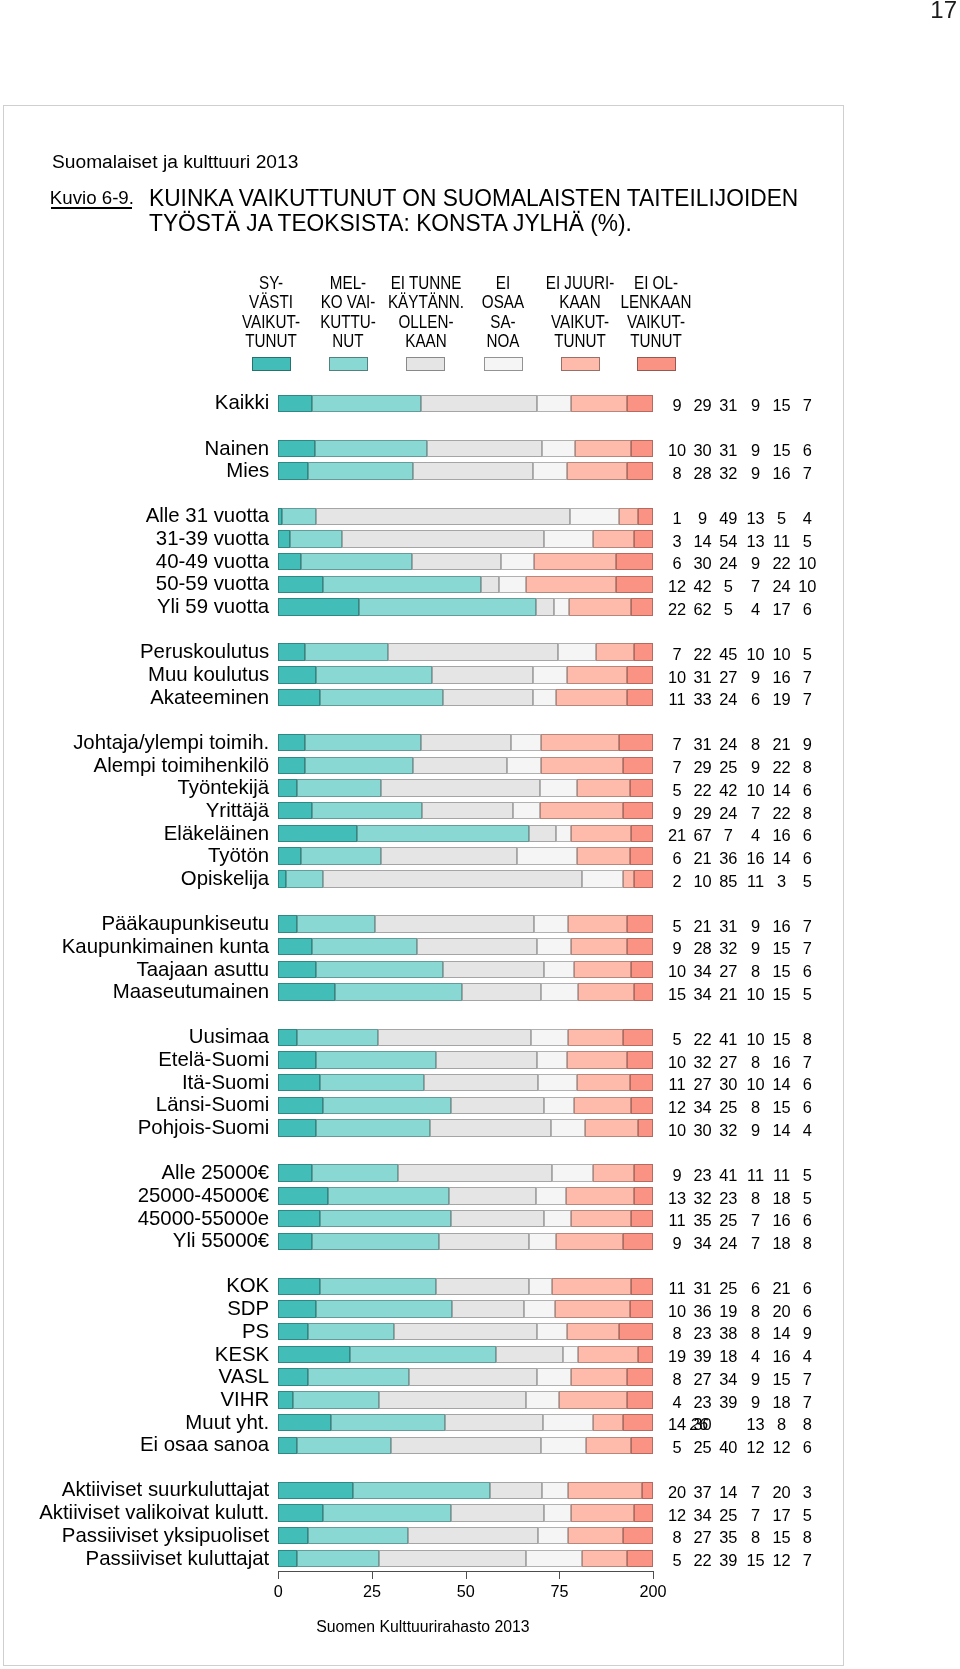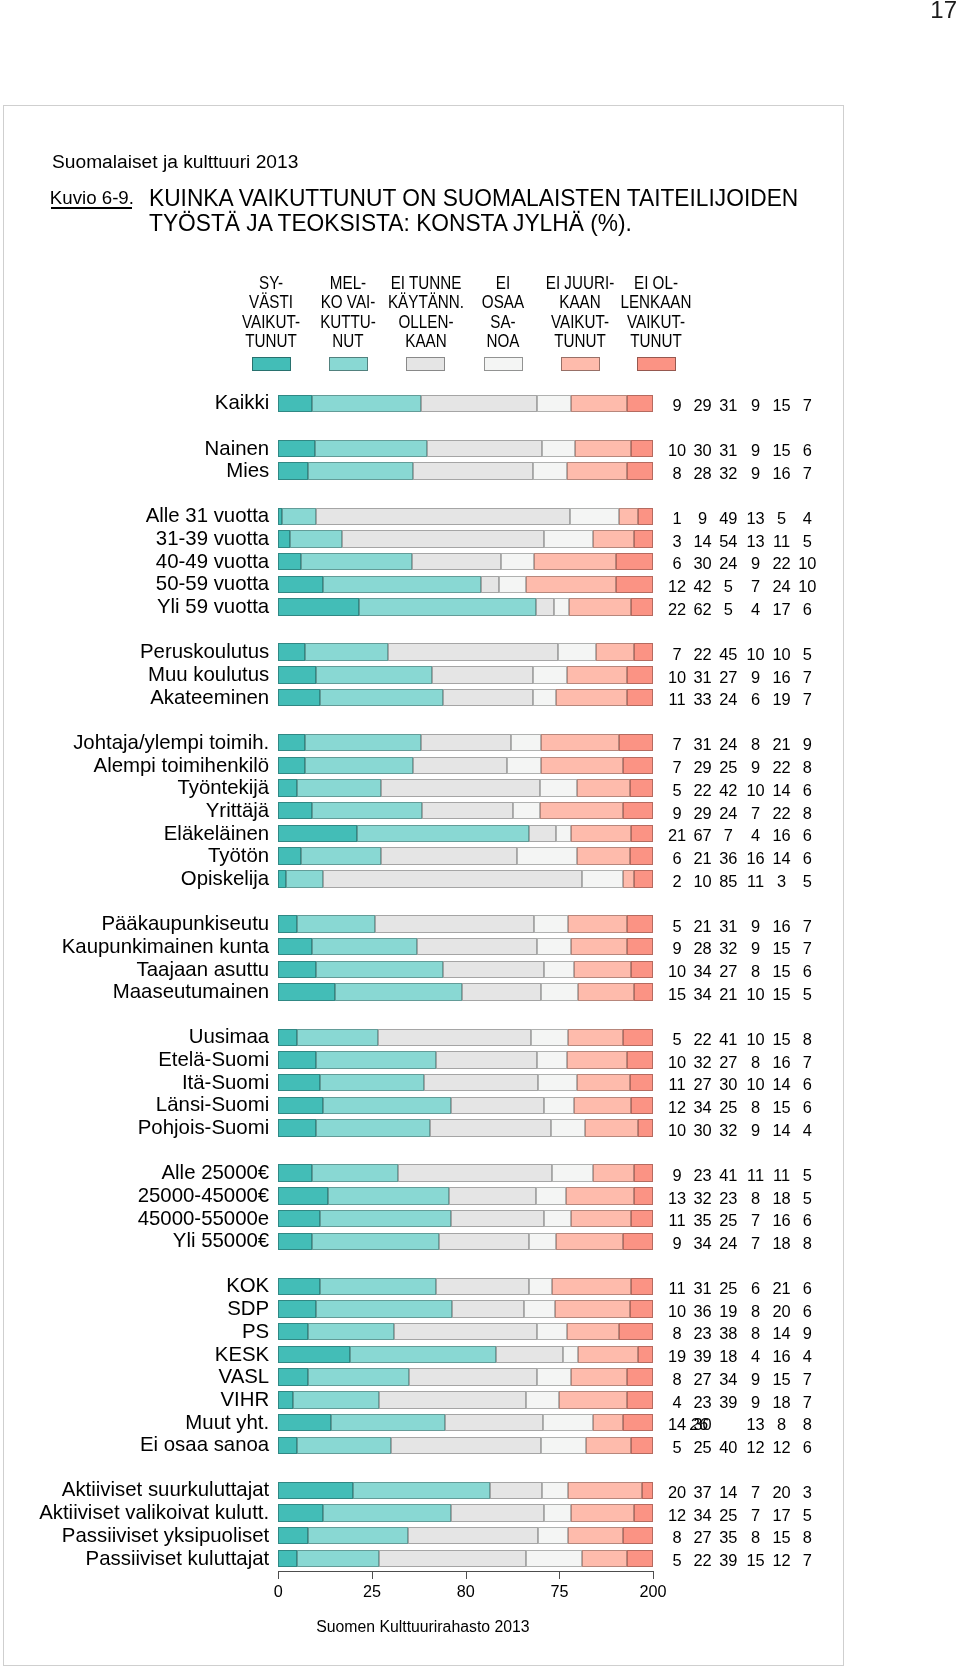--- a/index.html
+++ b/index.html
@@ -659,19 +659,19 @@
     <div class="numcell" style="left: 708.3px; top: 1551.18px;">39</div>
     <div class="numcell" style="left: 735.6px; top: 1551.18px;">15</div>
     <div class="numcell" style="left: 761.5px; top: 1551.18px;">12</div>
     <div class="numcell" style="left: 787.3px; top: 1551.18px;">7</div>
     <div class="axis-line" style="left: 278.3px; top: 1571.3px; width: 375.8px; height: 1px;"></div>
     <div class="tick" style="left: 278.3px; top: 1572.3px; height: 7px;"></div>
     <div class="tick-label" style="left: 248.3px; top: 1582.2px;">0</div>
     <div class="tick" style="left: 372px; top: 1572.3px; height: 7px;"></div>
     <div class="tick-label" style="left: 342px; top: 1582.2px;">25</div>
     <div class="tick" style="left: 465.7px; top: 1572.3px; height: 7px;"></div>
-    <div class="tick-label" style="left: 435.7px; top: 1582.2px;">80</div>
+    <div class="tick-label" style="left: 435.7px; top: 1582.2px;">50</div>
     <div class="tick" style="left: 559.4px; top: 1572.3px; height: 7px;"></div>
     <div class="tick-label" style="left: 529.4px; top: 1582.2px;">75</div>
     <div class="tick" style="left: 653.1px; top: 1572.3px; height: 7px;"></div>
     <div class="tick-label" style="left: 623.1px; top: 1582.2px;">200</div>
   </div>
 <div class="source">Suomen Kulttuurirahasto 2013</div>
 
 </body></html>

